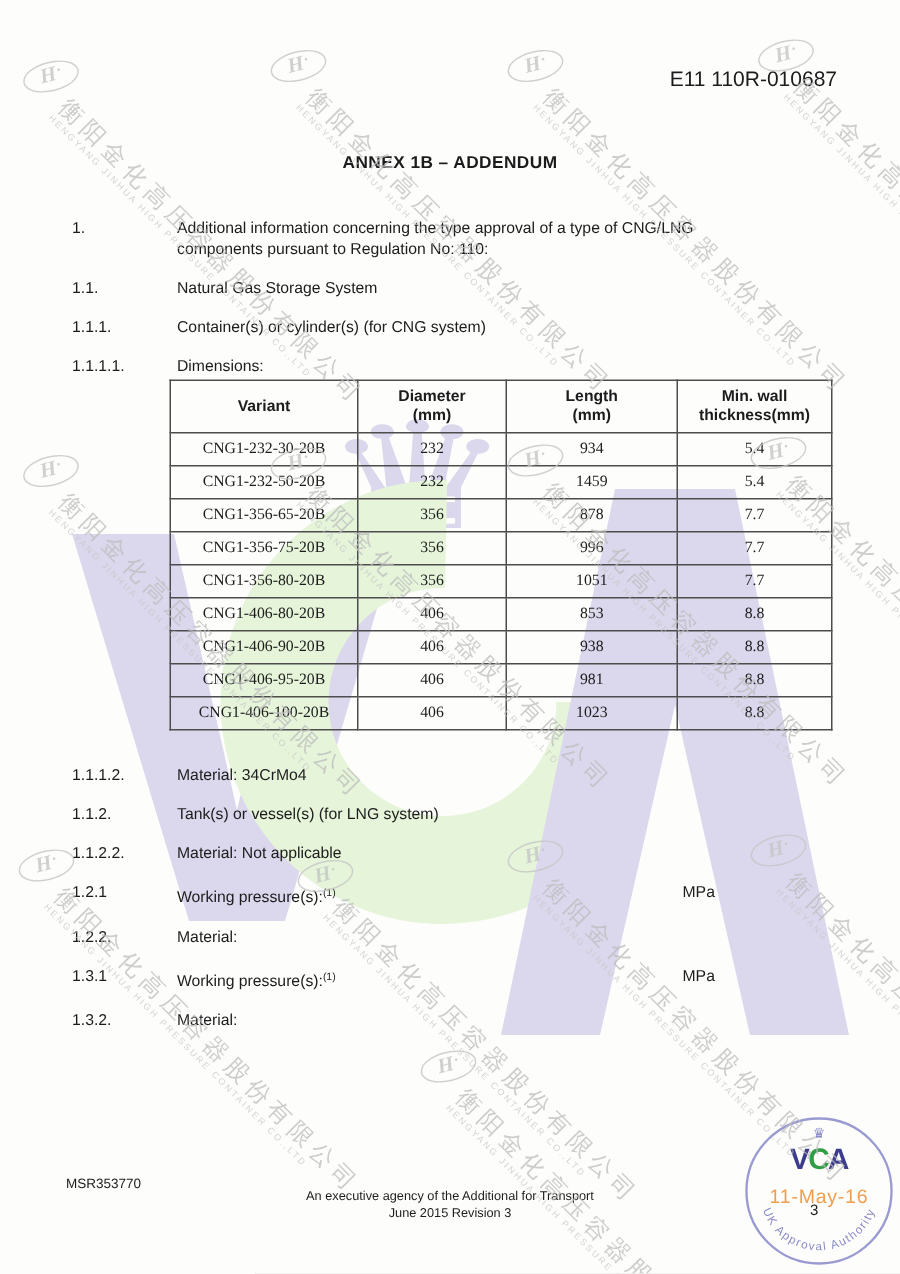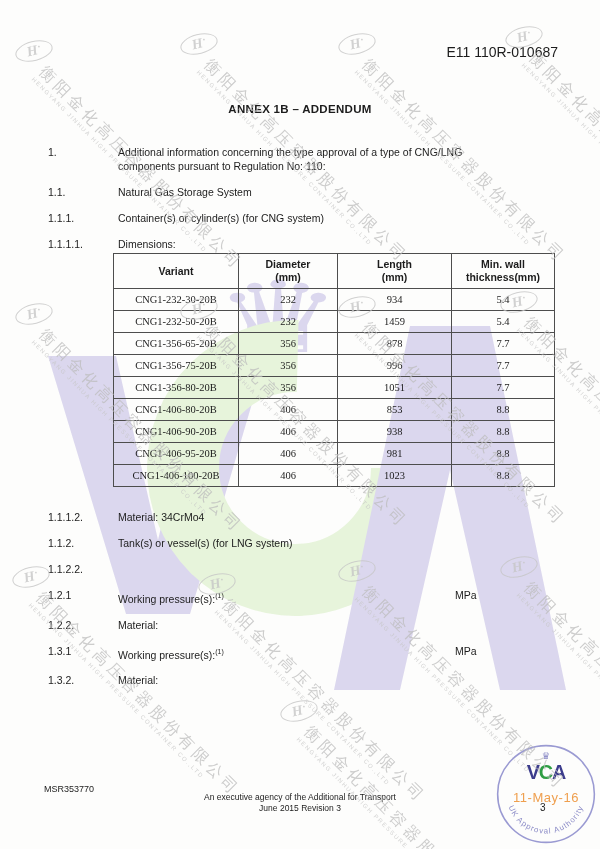--- a/index.html
+++ b/index.html
@@ -242,20 +242,21 @@
         <div class="item">
           <span class="num">1.1.1.2.</span>
           <span class="text">Material: 34CrMo4</span>
         </div>
         <div class="item">
           <span class="num">1.1.2.</span>
           <span class="text">Tank(s) or vessel(s) (for LNG system)</span>
         </div>
         <div class="item">
           <span class="num">1.1.2.2.</span>
+          <span class="text">Material: Not applicable</span>
         </div>
       </div>
     <div id="sec-2" class="sec-gap">
         <div class="item">
           <span class="num">1.2.1</span>
           <span class="text">Working pressure(s):<sup>(1)</sup></span>
           <span class="unit">MPa</span>
         </div>
         <div class="item">
           <span class="num">1.2.2.</span>

